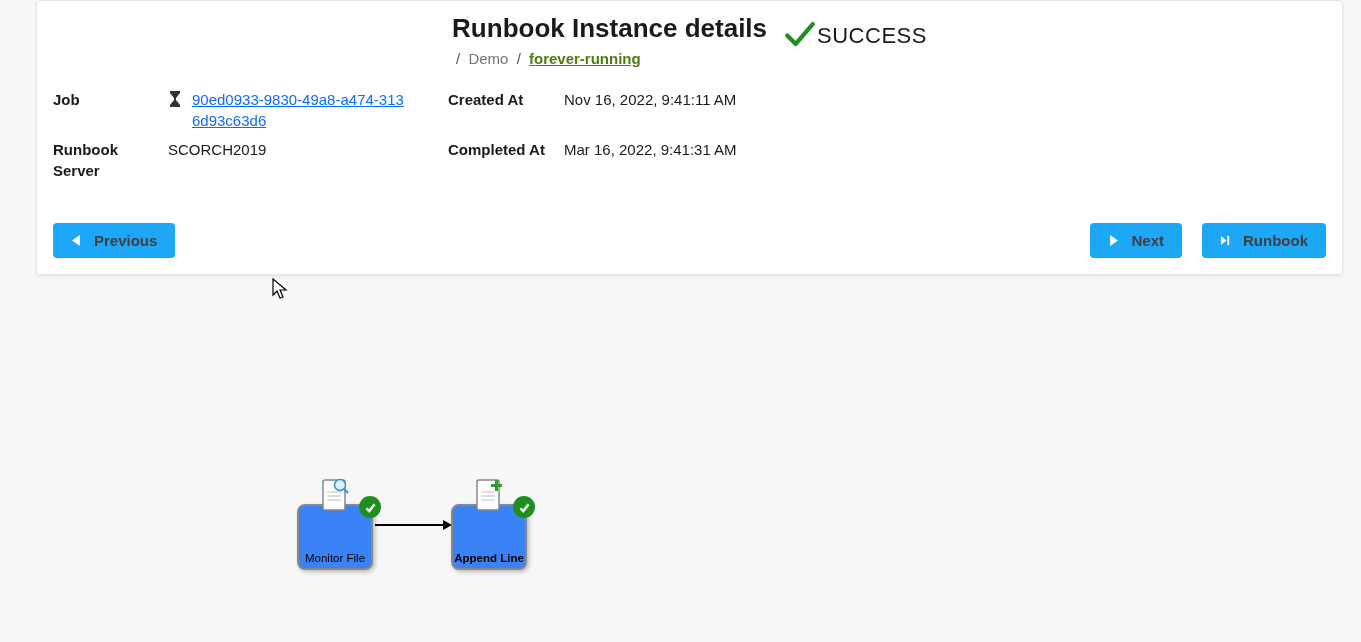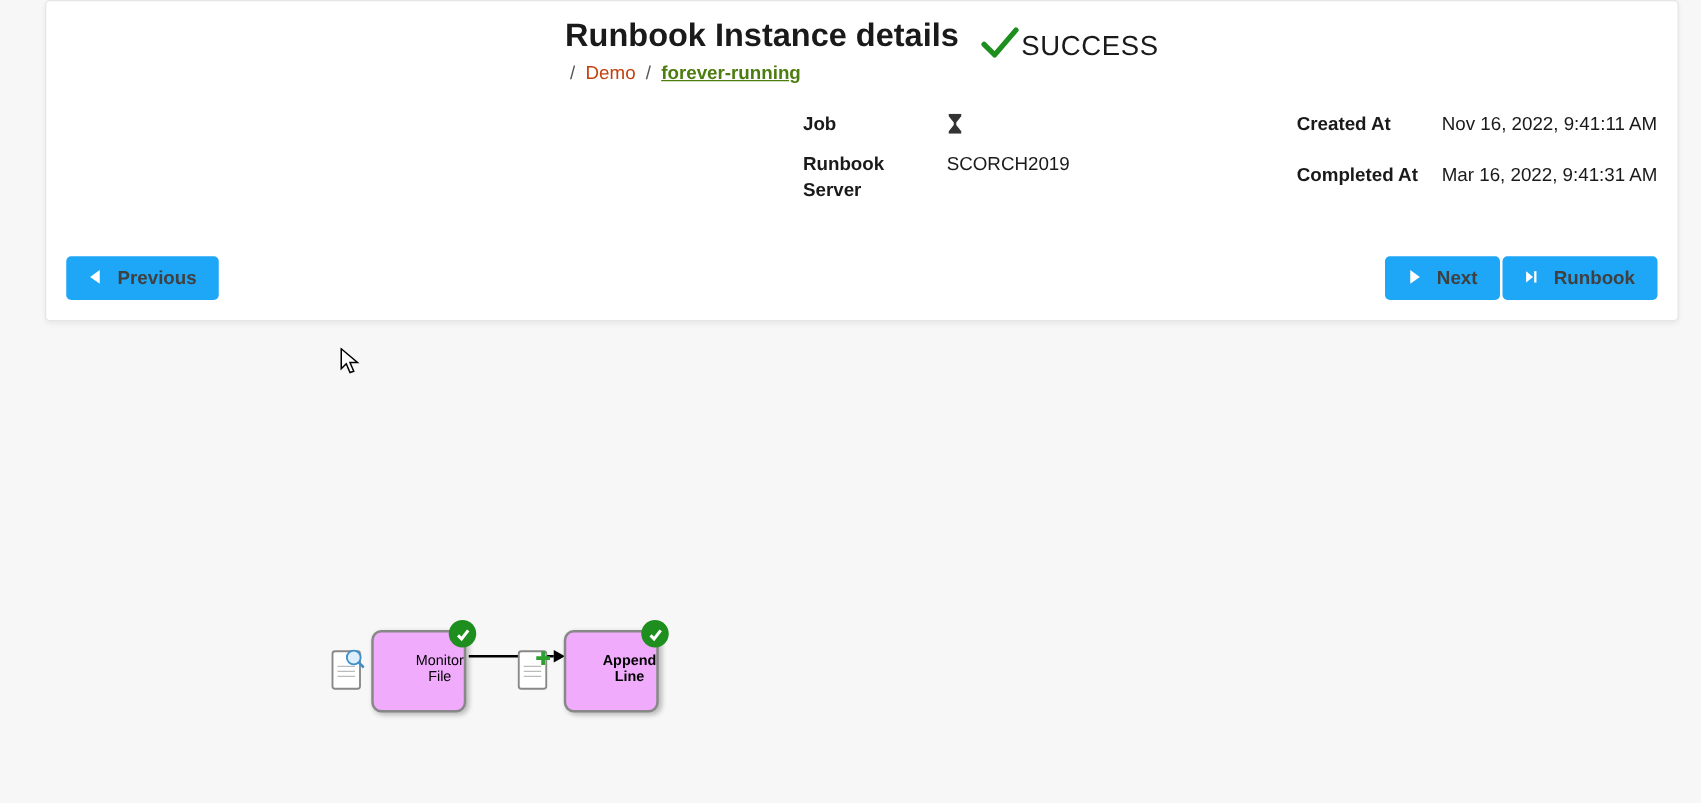--- a/index.html
+++ b/index.html
@@ -30,41 +30,41 @@
       font-weight: 600;
       color: #1a1a1a;
       line-height: 1.2;
     }
     .breadcrumb {
       margin-top: 6px;
       font-size: 15px;
       color: #333;
     }
     .breadcrumb .sep { color: #555; margin: 0 4px; }
-    .breadcrumb .crumb { color: #c2410c; }
+    .breadcrumb .crumb { color: #737373; }
     .breadcrumb a.crumb-link {
       color: #4d7c0f;
       text-decoration: underline;
       font-weight: 600;
     }
     .status-block {
       display: flex;
       align-items: center;
       padding-top: 4px;
     }
     .status-block svg { width: 34px; height: 34px; }
     .status-text {
       font-size: 22px;
       font-weight: 400;
       color: #1a1a1a;
       letter-spacing: 0.5px;
     }
     .details-row {
       display: flex;
-      justify-content: flex-end;
+      justify-content: flex-start;
       margin-top: 22px;
       gap: 40px;
     }
     .details-left, .details-right {
       display: grid;
       row-gap: 8px;
     }
     .details-left {
       grid-template-columns: 115px 240px;
       column-gap: 0;
@@ -96,21 +96,21 @@
     .job-link {
       color: #0d6efd;
       text-decoration: underline;
       word-break: break-all;
     }
     .actions-row {
       display: flex;
       justify-content: space-between;
       margin-top: 42px;
     }
-    .actions-right { display: flex; gap: 2px; padding-left: 12px; }
+    .actions-right { display: flex; gap: 20px; padding-left: 12px; }
     .btn {
       background: #1ea6f7;
       color: #404040;
       border: none;
       border-radius: 4px;
       font-size: 15px;
       font-weight: 600;
       padding: 9px 18px;
       display: inline-flex;
       align-items: center;
@@ -121,26 +121,26 @@
     .diagram-area {
       position: absolute;
       left: 0; top: 272px;
       width: 100%;
       height: 370px;
     }
     .node {
       position: absolute;
       width: 76px;
       height: 66px;
-      background: #f0abfc;
+      background: #3b82f6;
       border: 2px solid #888;
       border-radius: 8px;
       box-shadow: 2px 2px 4px rgba(0,0,0,0.25);
       display: flex;
-      flex-direction: row;
+      flex-direction: column;
       align-items: center;
       justify-content: flex-end;
       padding-bottom: 3px;
       gap: 40px;
     }
     .node .icon-box {
       flex: 1;
       display: flex;
       align-items: center;
       justify-content: center;
@@ -204,20 +204,21 @@
 
   <div class="details-row">
     <div class="details-left">
       <div class="dl-label">Job</div>
       <div class="dl-value job-cell">
         <span class="hourglass">
           <svg width="14" height="16" viewBox="0 0 14 16">
               <path d="M2 0 H12 V2 L8 7 V9 L12 14 V16 H2 V14 L6 9 V7 L2 2 Z" fill="#333"></path>
             </svg>
         </span>
+        <a href="#" class="job-link">90ed0933-9830-49a8-a474-3136d93c63d6</a>
       </div>
       <div class="dl-label">Runbook Server</div>
       <div class="dl-value">SCORCH2019</div>
     </div>
     <div class="details-right">
       <div class="dl-label">Created At</div>
       <div class="dl-value">Nov 16, 2022, 9:41:11 AM</div>
       <div class="dl-label">Completed At</div>
       <div class="dl-value">Mar 16, 2022, 9:41:31 AM</div>
     </div>

